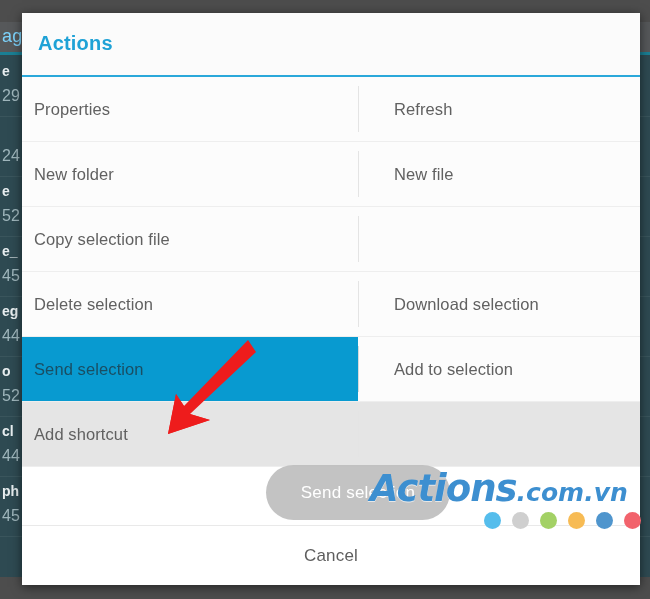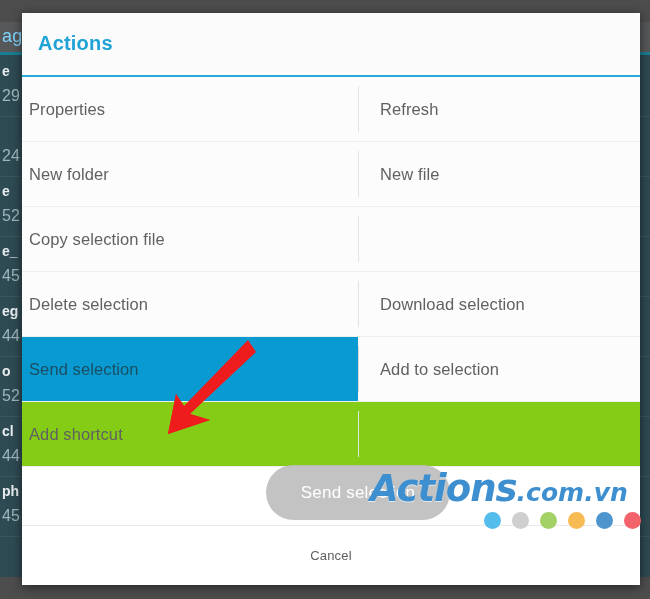--- a/index.html
+++ b/index.html
@@ -134,30 +134,30 @@
     top: 64px;
     width: 618px;
   }
   .menu-row {
     position: relative;
     display: flex;
     height: 64px;
     border-bottom: 1px solid #eeeeee;
     background: #fcfcfc;
   }
-  .menu-row.plain { background: #84cc16; }
+  .menu-row.plain { background: #e5e5e5; }
 
   .cell {
     position: relative;
     display: flex;
     align-items: center;
     box-sizing: border-box;
   }
-  .cell.left  { width: 336px; padding-left: 7px; }
-  .cell.right { width: 282px; padding-left: 22px; }
+  .cell.left  { width: 336px; padding-left: 12px; }
+  .cell.right { width: 282px; padding-left: 36px; }
 
   .cell .lbl {
     font-size: 16.5px;
     color: #616161;
     letter-spacing: .1px;
     white-space: nowrap;
   }
 
   .menu-row .vdiv {
     position: absolute;
@@ -192,21 +192,21 @@
     left: 0;
     top: 513px;
     width: 618px;
     height: 59px;
     background: #ffffff;
     display: flex;
     align-items: center;
     justify-content: center;
   }
   .cancel-row .lbl {
-    font-size: 13px;
+    font-size: 17px;
     color: #5e5e5e;
     letter-spacing: .2px;
   }
 
   
   .toast {
     position: absolute;
     left: 266px;
     top: 465px;
     width: 184px;

